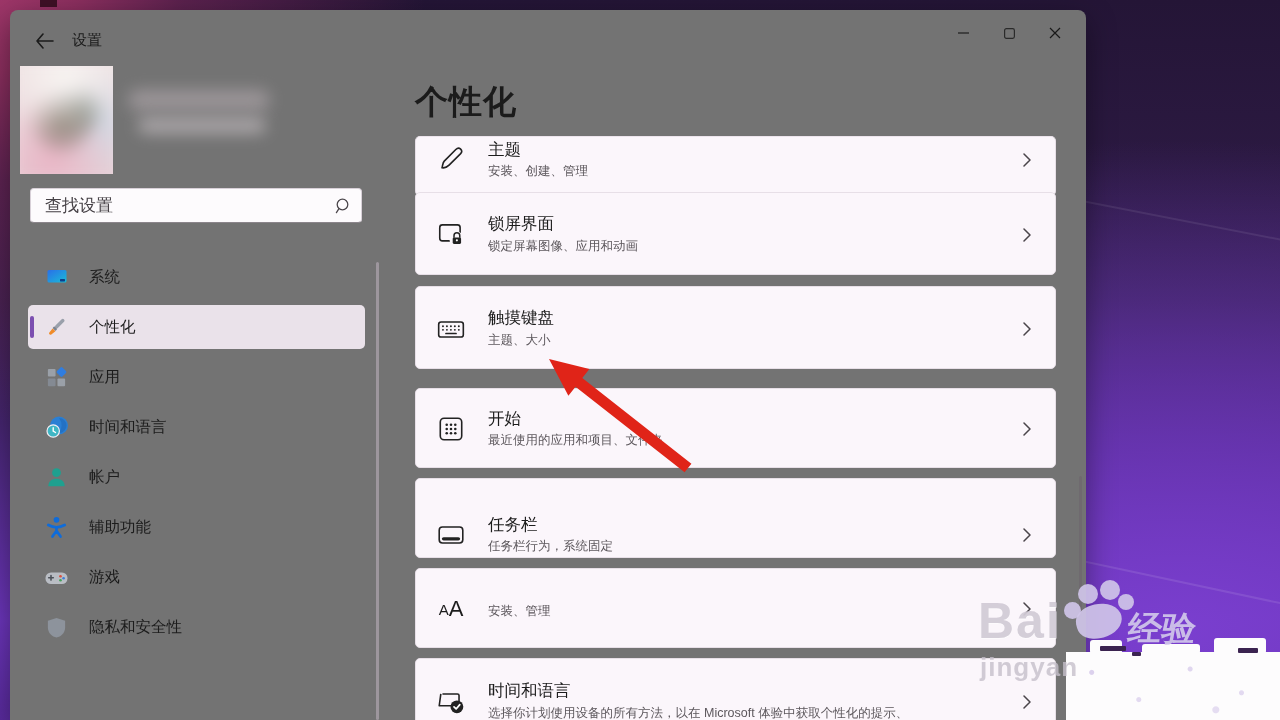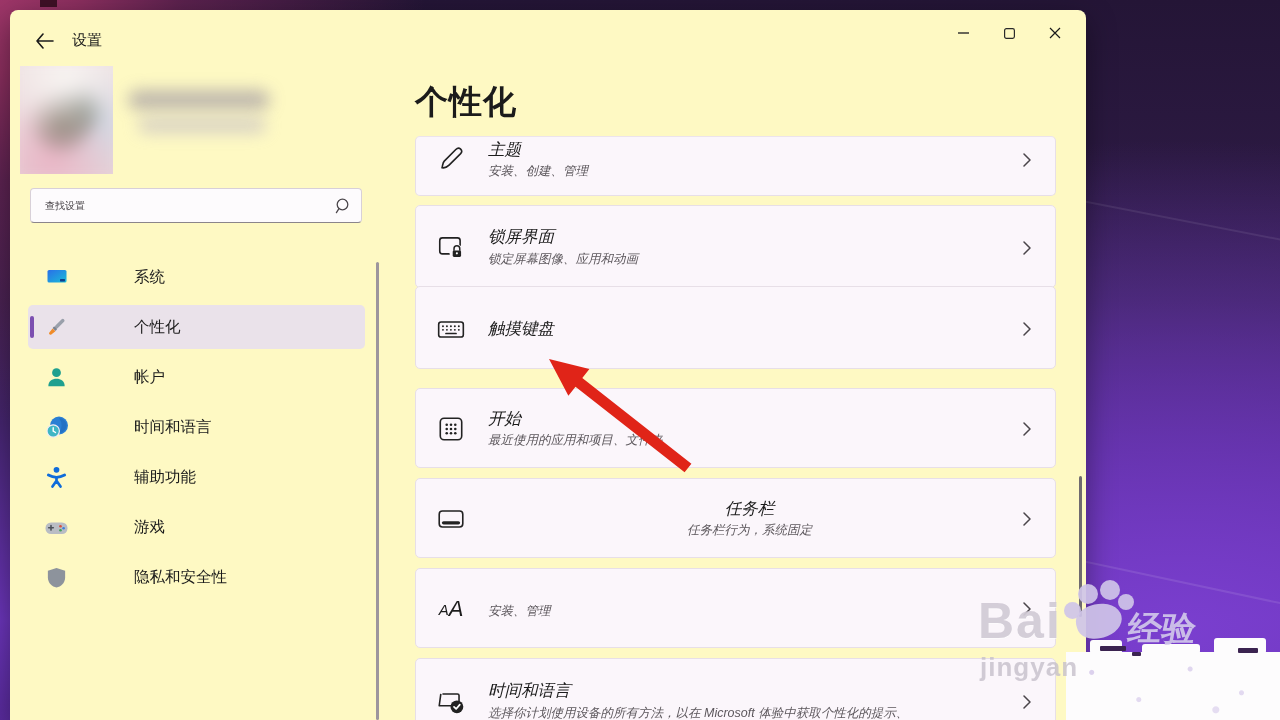--- a/index.html
+++ b/index.html
@@ -17,21 +17,21 @@
       linear-gradient(to bottom, #241536 0%, #2b1941 22%, #352050 42%, #462670 58%, #5c2f9c 74%, #6d36bd 86%, #5a2b9e 100%);
   }
   .streak{position:absolute;background:rgba(255,255,255,.08);height:2px;transform-origin:left center;}
   .streak-1{left:1082px;top:200px;width:210px;transform:rotate(11deg);}
   .streak-2{left:1082px;top:560px;width:215px;transform:rotate(12deg);background:rgba(255,255,255,.1);}
   .bg-fragment{position:absolute;left:40px;top:0;width:17px;height:7px;background:#3f1026;}
 
   
   .window{
     position:absolute;left:10px;top:10px;width:1076px;height:710px;
-    background:#fef9c3;border-radius:8px 8px 0 0;overflow:hidden;
+    background:#737373;border-radius:8px 8px 0 0;overflow:hidden;
     box-shadow:0 10px 30px rgba(0,0,0,.4);
   }
   
   .back-btn{position:absolute;left:20px;top:18px;width:28px;height:26px;display:flex;align-items:center;justify-content:center;border-radius:4px;cursor:pointer;}
   .app-title{position:absolute;left:62px;top:21px;font-size:15px;color:#1b1b1b;}
   .win-controls{position:absolute;right:8px;top:6px;display:flex;}
   .win-btn{width:46px;height:34px;display:flex;align-items:center;justify-content:center;}
 
   
   .avatar{
@@ -51,52 +51,52 @@
   .name-blob-1{position:absolute;left:118px;top:80px;width:142px;height:20px;background:#aaa2a6;border-radius:10px;filter:blur(8px);opacity:.75;}
   .name-blob-2{position:absolute;left:128px;top:108px;width:128px;height:15px;background:#c7c0c4;border-radius:8px;filter:blur(8px);opacity:.7;}
 
   .search-box{
     position:absolute;left:20px;top:178px;width:332px;height:35px;
     background:#fdfbfd;border:1px solid #d8d0d8;border-bottom-color:#8b858b;border-radius:4px;
     box-sizing:border-box;
   }
   .search-box input{
     position:absolute;left:0;top:0;width:100%;height:100%;border:none;outline:none;background:transparent;
-    padding:0 34px 0 14px;font-size:10px;color:#2a2a2a;box-sizing:border-box;
+    padding:0 34px 0 14px;font-size:17px;color:#2a2a2a;box-sizing:border-box;
     font-family:"Liberation Sans","DejaVu Sans",sans-serif;
   }
   .search-box input::placeholder{color:#454045;opacity:1;}
   .search-glass{position:absolute;right:10px;top:8px;}
 
   .nav{position:absolute;left:18px;top:245px;width:337px;}
   .nav-item{
     position:relative;height:44px;margin-bottom:6px;border-radius:5px;
-    display:flex;align-items:center;padding-left:16px;box-sizing:border-box;cursor:pointer;gap:45px;
+    display:flex;align-items:center;padding-left:16px;box-sizing:border-box;cursor:pointer;
   }
   .nav-item.selected{background:#eae2ea;}
   .nav-item.selected::before{
     content:"";position:absolute;left:2px;top:11px;width:4px;height:22px;border-radius:2px;background:#7c4fb0;
   }
   .nav-icon{width:25px;height:25px;display:flex;align-items:center;justify-content:center;flex:0 0 25px;}
   .nav-label{margin-left:20px;font-size:15.5px;color:#1c1c1c;white-space:nowrap;}
   .side-scrollbar{position:absolute;left:366px;top:252px;width:3px;height:458px;background:#9d969d;border-radius:2px;}
 
   
   .page-heading{position:absolute;left:405px;top:70px;font-size:33px;font-weight:600;color:#1b1b1b;letter-spacing:1px;}
   .card{
     position:absolute;left:405px;width:641px;background:#fbf6fb;
-    border:1px solid #e7dfe7;border-radius:5px;box-sizing:border-box;overflow:hidden;cursor:pointer;font-style:italic;
+    border:1px solid #e7dfe7;border-radius:5px;box-sizing:border-box;overflow:hidden;cursor:pointer;
   }
   .card-inner{position:absolute;left:0;right:0;display:flex;align-items:center;padding:0 24px 0 20px;box-sizing:border-box;}
   .card-0{top:126px;height:60px;border-top-color:#ece4ec;}
   .card-0 .card-inner{top:-17px;height:80px;}
-  .card-1{top:195px;height:83px;} .card-1 .card-inner{top:0;height:83px;}
+  .card-1{top:182px;height:83px;} .card-1 .card-inner{top:0;height:83px;}
   .card-2{top:276px;height:83px;} .card-2 .card-inner{top:0;height:83px;}
   .card-3{top:378px;height:80px;} .card-3 .card-inner{top:0;height:80px;}
-  .card-4{top:468px;height:80px;} .card-4 .card-inner{top:0;height:80px;text-align:center;}
+  .card-4{top:468px;height:80px;} .card-4 .card-inner{top:16px;height:80px;}
   .card-5{top:558px;height:80px;} .card-5 .card-inner{top:0;height:80px;}
   .card-6{top:648px;height:85px;} .card-6 .card-inner{top:0;height:85px;}
   .card-icon{width:30px;height:30px;flex:0 0 30px;display:flex;align-items:center;justify-content:center;}
   .card-text{margin-left:22px;flex:1 1 auto;min-width:0;}
   .card-title{font-size:16.5px;color:#1c1c1c;line-height:1.2;}
   .card-sub{font-size:12.5px;color:#5c575c;margin-top:4px;white-space:nowrap;overflow:hidden;}
   .chev{flex:0 0 auto;margin-left:12px;display:flex;align-items:center;}
   .fonts-glyph{font-size:0;color:#1c1c1c;}
   .fonts-glyph .a1{font-size:15px;vertical-align:top;}
   .fonts-glyph .a2{font-size:22px;font-weight:400;}
@@ -212,41 +212,52 @@
             <g transform="rotate(45 12 12)">
               <rect x="10.6" y="1" width="3.4" height="12" rx="1.6" fill="#9aa0ab"></rect>
               <rect x="10.2" y="12.6" width="4.2" height="2.6" rx="0.8" fill="#7d838e"></rect>
               <path d="M10.6 15.4 h4 l-0.6 5.2 c-0.1 1.6-2.7 1.6-2.8 0 z" fill="#f08b28"></path>
             </g>
           </svg>
       </span>
       <span class="nav-label">个性化</span>
     </div>
 
-
     <div class="nav-item">
       <span class="nav-icon">
         <svg width="23" height="23" viewBox="0 0 24 24">
-            <circle cx="12" cy="7" r="4.6" fill="#1fa08f"></circle>
-            <path d="M3.5 21 c0-5 4-7.6 8.5-7.6 s8.5 2.6 8.5 7.6 z" fill="#1fa08f"></path>
-          </svg>
-      </span>
-      <span class="nav-label">帐户</span>
+            <rect x="3" y="3" width="8" height="8" rx="1" fill="#9aa0a8"></rect>
+            <rect x="3" y="13" width="8" height="8" rx="1" fill="#848a93"></rect>
+            <rect x="13" y="13" width="8" height="8" rx="1" fill="#9aa0a8"></rect>
+            <rect x="13.2" y="2.2" width="8" height="8" rx="1.4" fill="#2f7de0" transform="rotate(45 17.2 6.2)"></rect>
+          </svg>
+      </span>
+      <span class="nav-label">应用</span>
     </div>
 
     <div class="nav-item">
       <span class="nav-icon">
         <svg width="24" height="24" viewBox="0 0 24 24">
             <circle cx="14" cy="10.5" r="9" fill="#2a7fd4"></circle>
             <path d="M14 3 a7.5 7.5 0 0 1 0 15 a12 12 0 0 0 0 -15z" fill="#1c63b4" opacity=".5"></path>
             <circle cx="8.2" cy="16" r="6.2" fill="#3fb6c4" stroke="#f4edf4" stroke-width="1.2"></circle>
             <path d="M8.2 12.8 V16 l2.3 1.5" stroke="#fff" stroke-width="1.4" fill="none" stroke-linecap="round"></path>
           </svg>
       </span>
       <span class="nav-label">时间和语言</span>
+    </div>
+
+    <div class="nav-item">
+      <span class="nav-icon">
+        <svg width="23" height="23" viewBox="0 0 24 24">
+            <circle cx="12" cy="7" r="4.6" fill="#1fa08f"></circle>
+            <path d="M3.5 21 c0-5 4-7.6 8.5-7.6 s8.5 2.6 8.5 7.6 z" fill="#1fa08f"></path>
+          </svg>
+      </span>
+      <span class="nav-label">帐户</span>
     </div>
 
     <div class="nav-item">
       <span class="nav-icon">
         <svg width="23" height="23" viewBox="0 0 24 24">
             <circle cx="12" cy="4" r="3" fill="#0f6cda"></circle>
             <path d="M3.5 9.5 C9 12.5 15 12.5 20.5 9.5" stroke="#0f6cda" stroke-width="3" fill="none" stroke-linecap="round"></path>
             <path d="M12 12.5 V15.5 M12 15.5 L7.8 21.5 M12 15.5 L16.2 21.5" stroke="#0f6cda" stroke-width="2.8" fill="none" stroke-linecap="round"></path>
           </svg>
       </span>
@@ -337,20 +348,21 @@
               <circle cx="10.2" cy="14.8" r="0.9"></circle>
               <circle cx="13.9" cy="14.8" r="0.9"></circle>
               <circle cx="17.6" cy="14.8" r="0.9"></circle>
               <circle cx="21.3" cy="14.8" r="0.9"></circle>
               <rect x="8.5" y="17.4" width="11" height="1.6" rx="0.8"></rect>
             </g>
           </svg>
       </span>
       <div class="card-text">
         <div class="card-title">触摸键盘</div>
+        <div class="card-sub">主题、大小</div>
       </div>
       <span class="chev">
           <svg width="8" height="14" viewBox="0 0 8 14">
             <path d="M1 1 l6 6 -6 6" stroke="#4a454a" stroke-width="1.5" fill="none" stroke-linecap="round" stroke-linejoin="round"></path>
           </svg>
         </span>
     </div>
   </div>
 
   <div class="card card-3">

